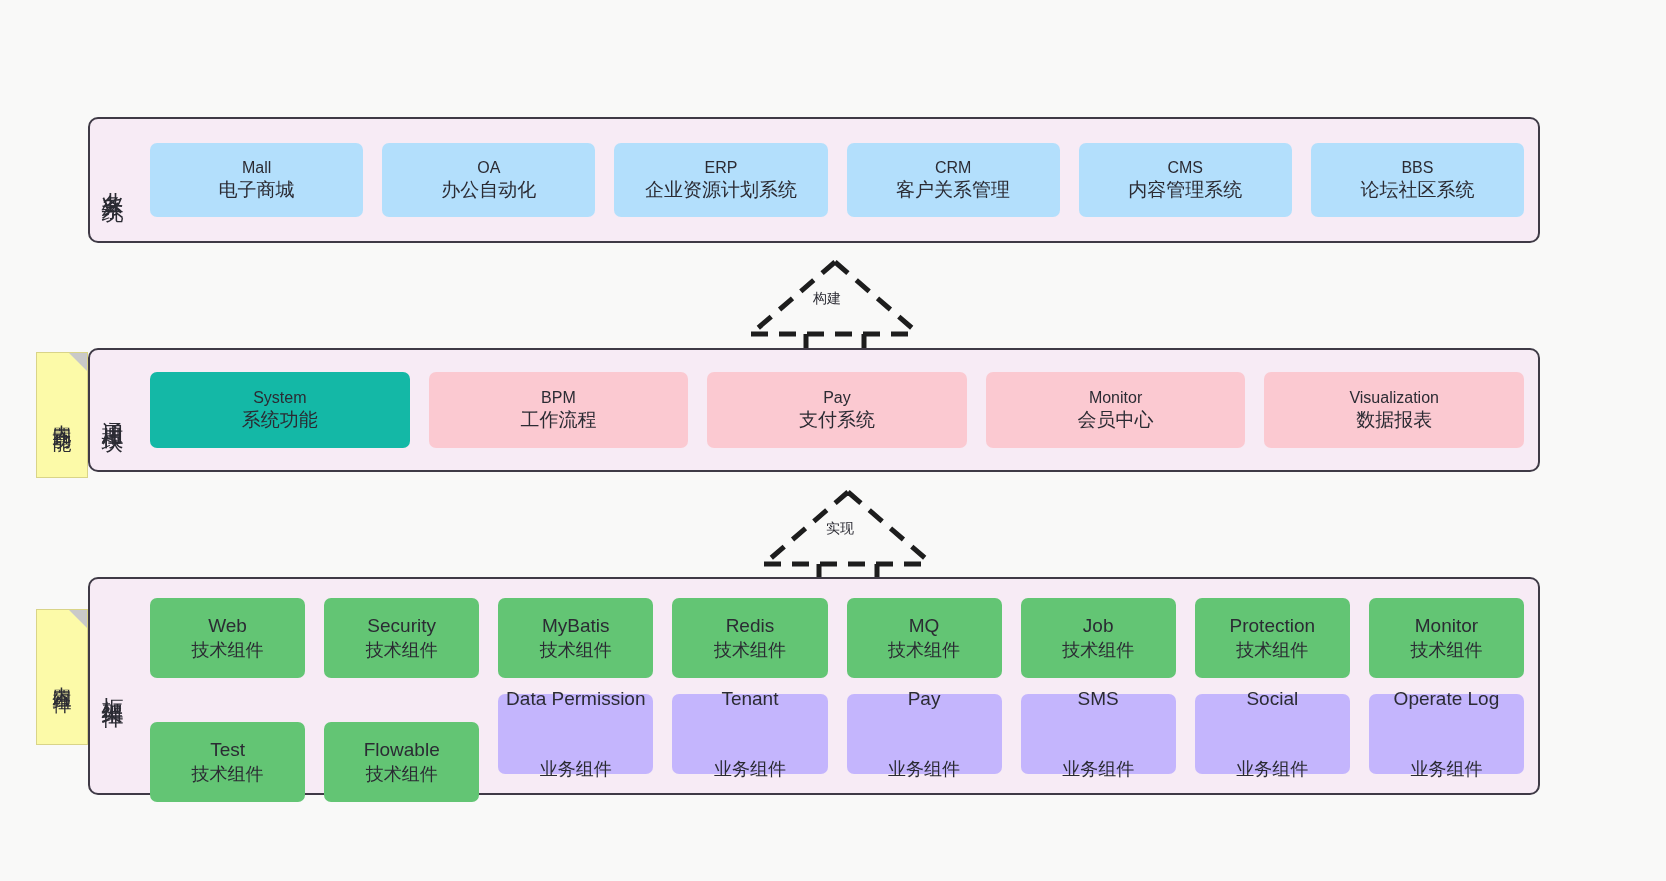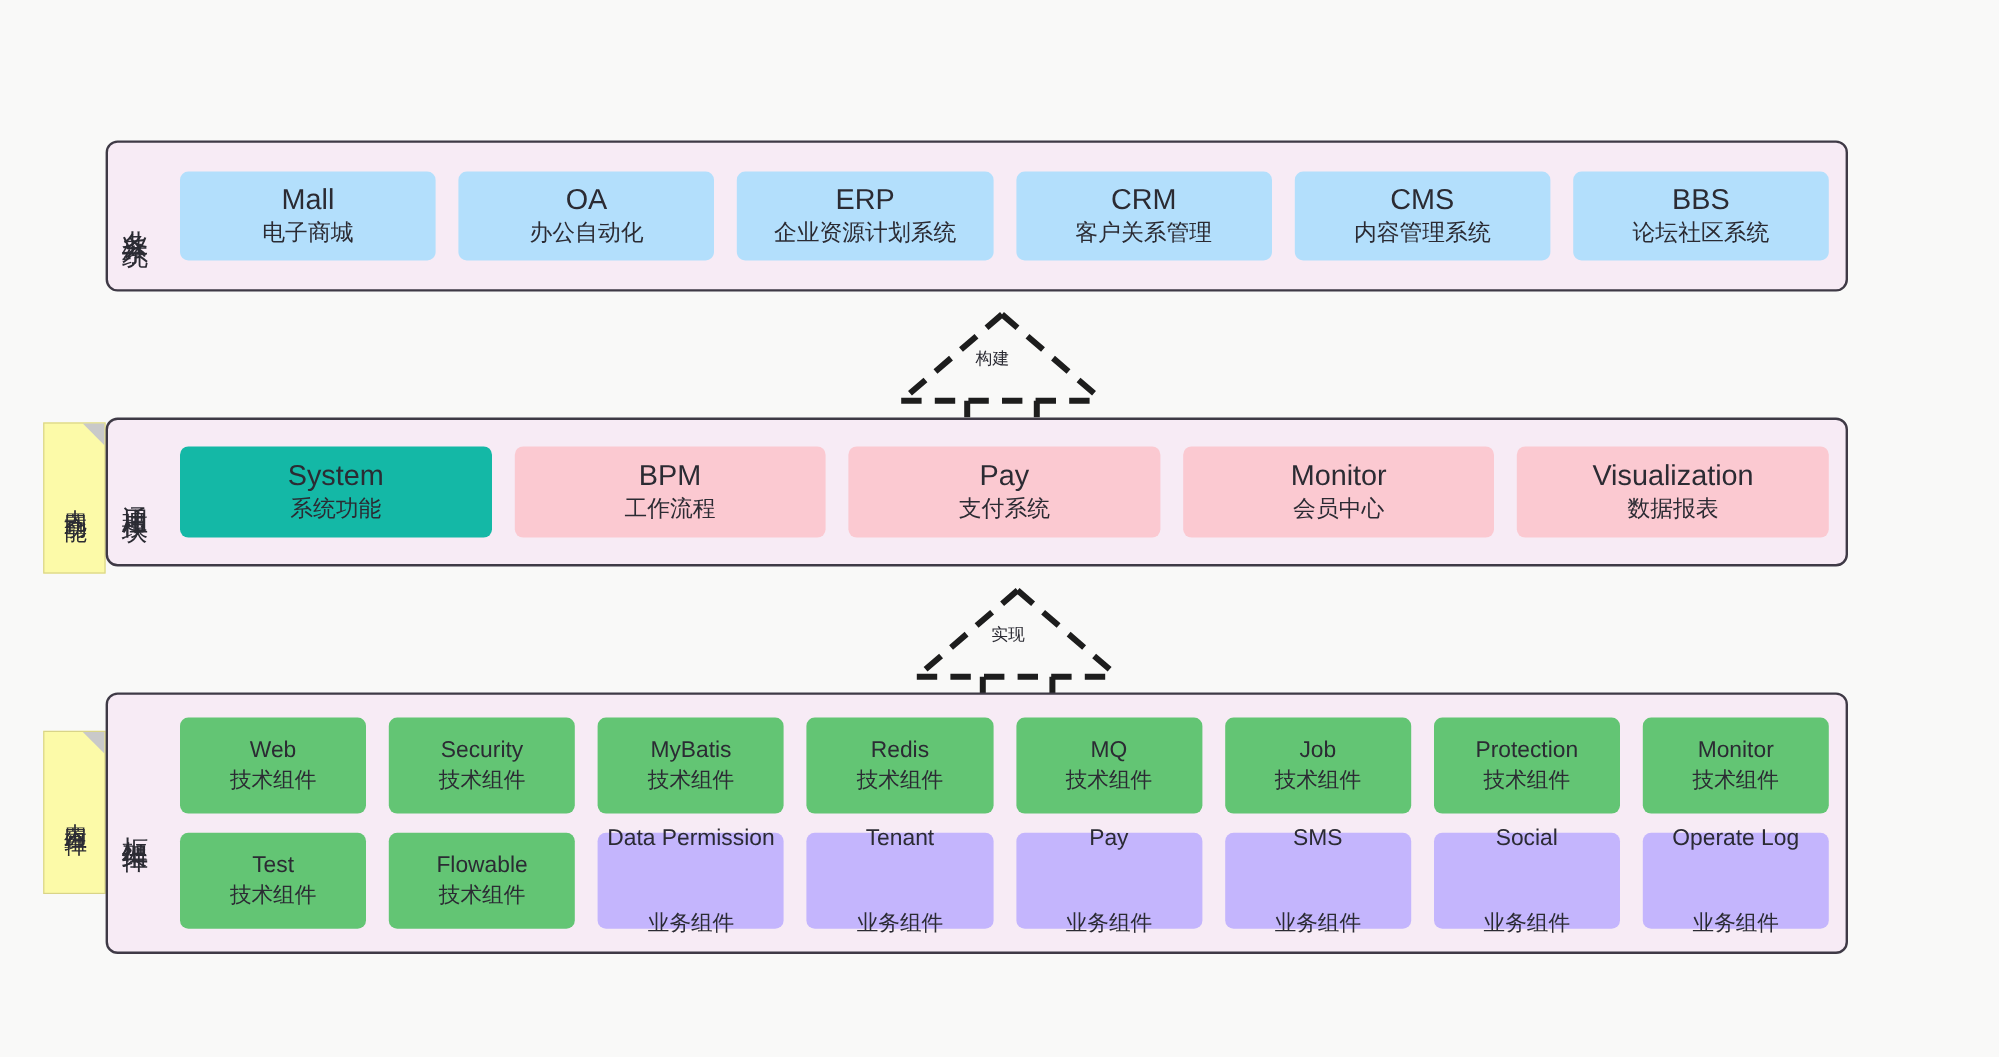--- a/index.html
+++ b/index.html
@@ -58,28 +58,28 @@
     border-radius: 7px;
     display: flex;
     flex-direction: column;
     align-items: center;
     justify-content: center;
     text-align: center;
     color: #2b2b33;
     line-height: 1.28;
     user-select: none;
   }
-  .card .en  { font-size: 24px; }
+  .card .en  { font-size: 16px; }
   .card .cn  { font-size: 19px; }
 
   
   .c-blue      { background: #b3dffc; }
   .c-red       { background: #14b8a6; }
   .c-pink      { background: #fbc9d1; }
-  .c-green     { background: #63c574; }
+  .c-green     { background: #63c574; margin-top: 28px; }
   .c-lgreen    { background: #c4b5fd; gap: 46px; }
 
   
   #layer-business { left: 88px;  top: 117px; width: 1452px; height: 126px; }
   #layer-business .card { height: 74px; }
 
   #layer-common   { left: 88px;  top: 348px; width: 1452px; height: 124px; }
   #layer-common .card { height: 76px; }
 
   #layer-framework{ left: 88px;  top: 577px; width: 1452px; height: 218px; }

